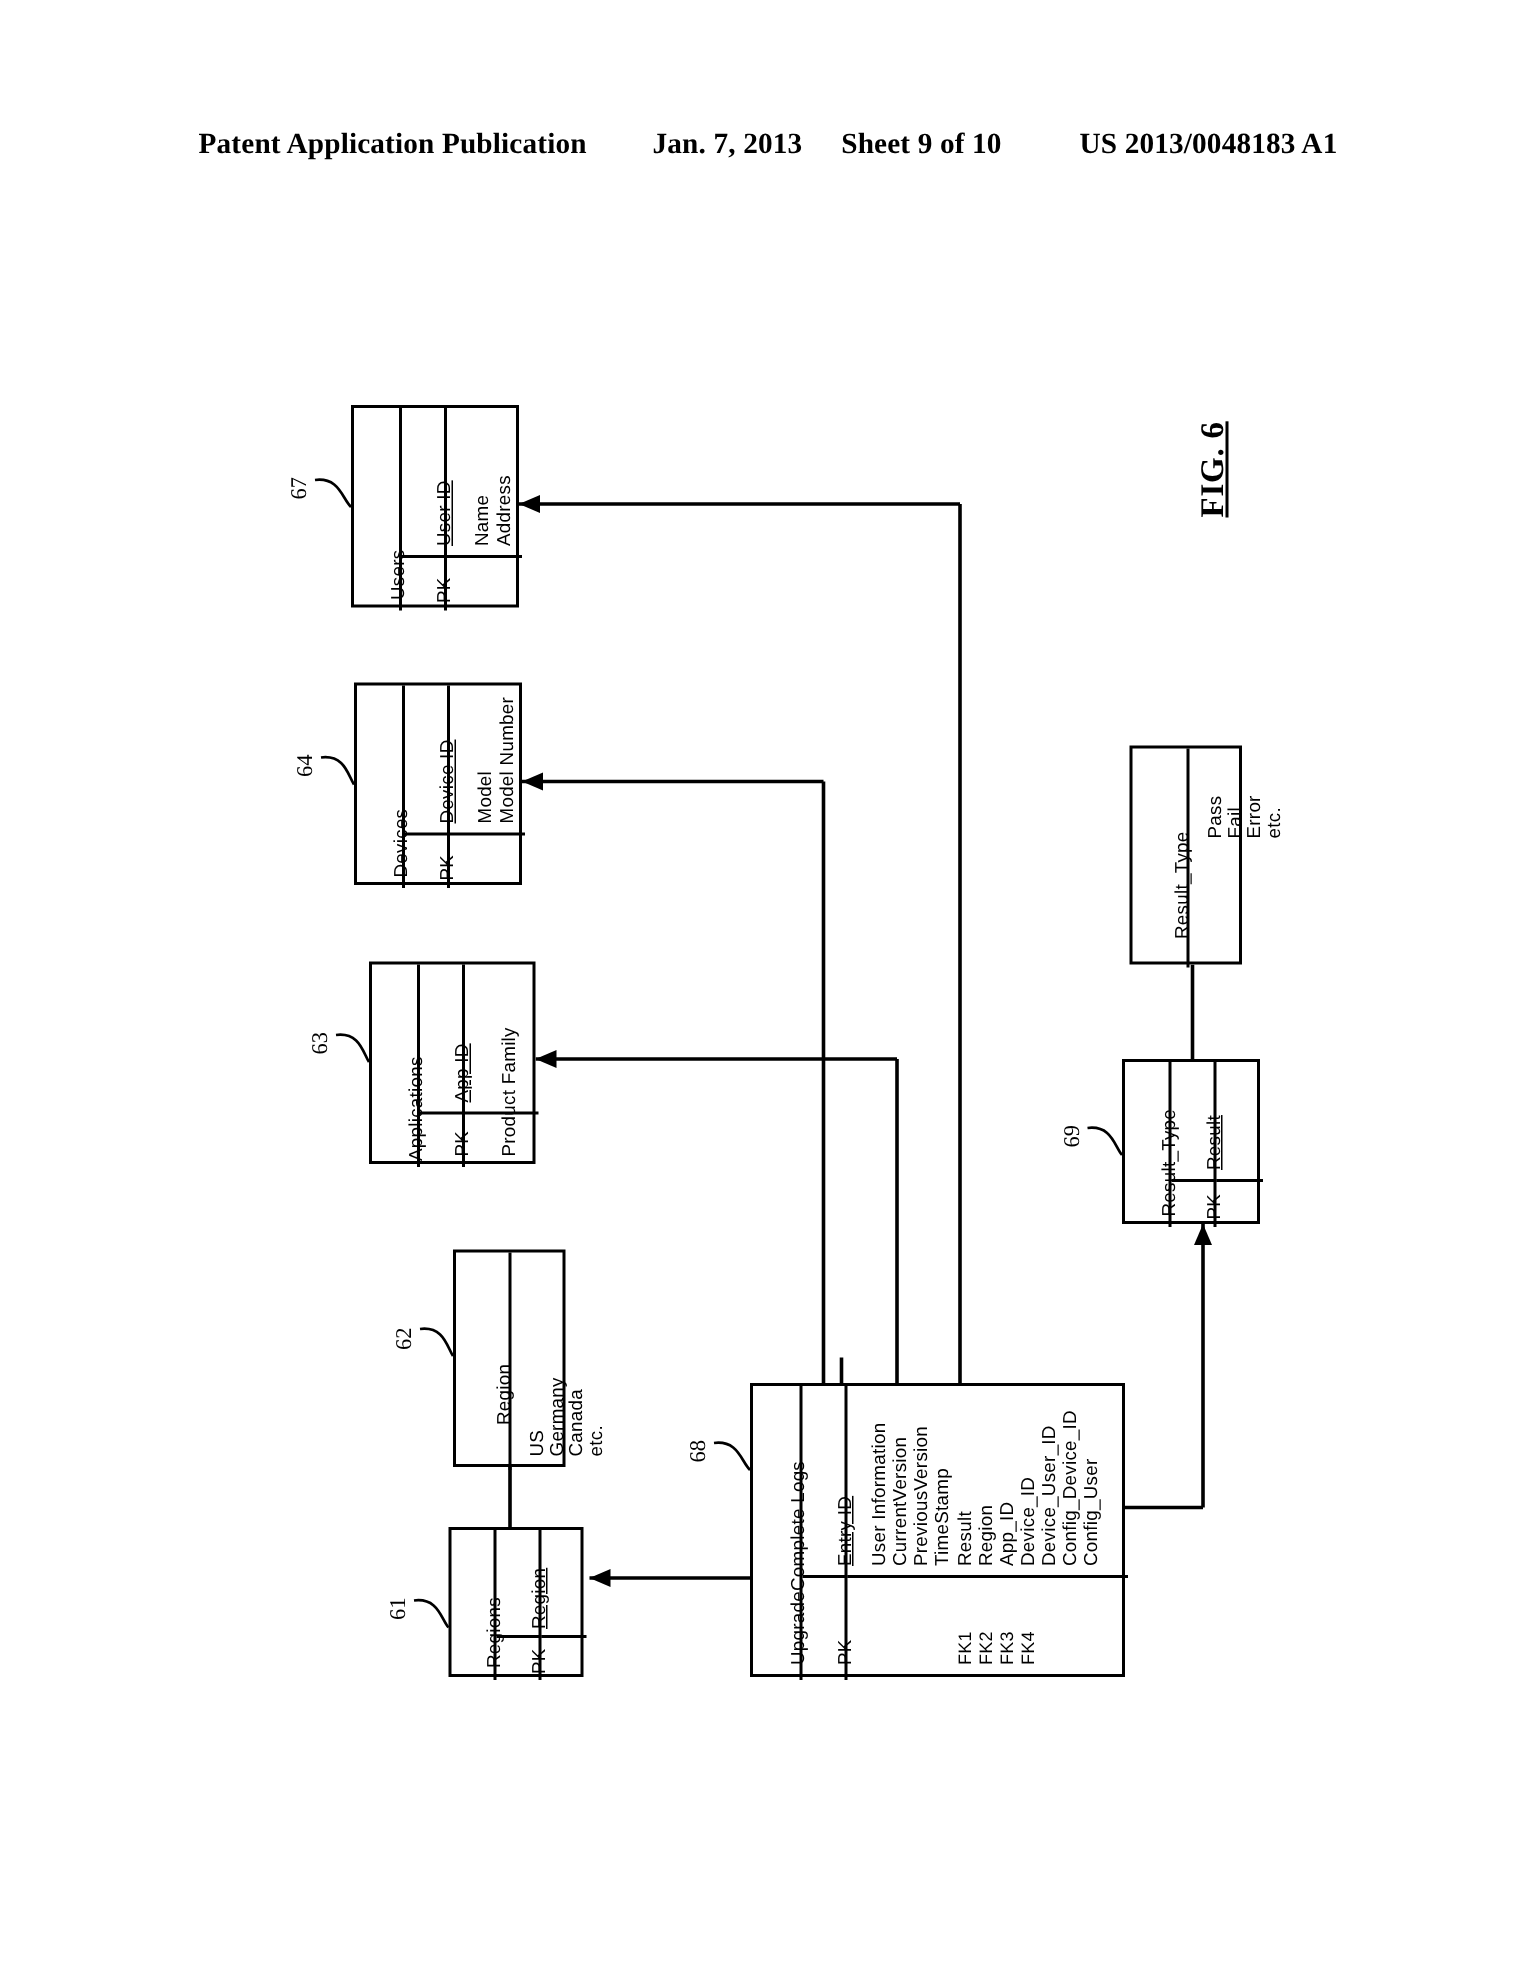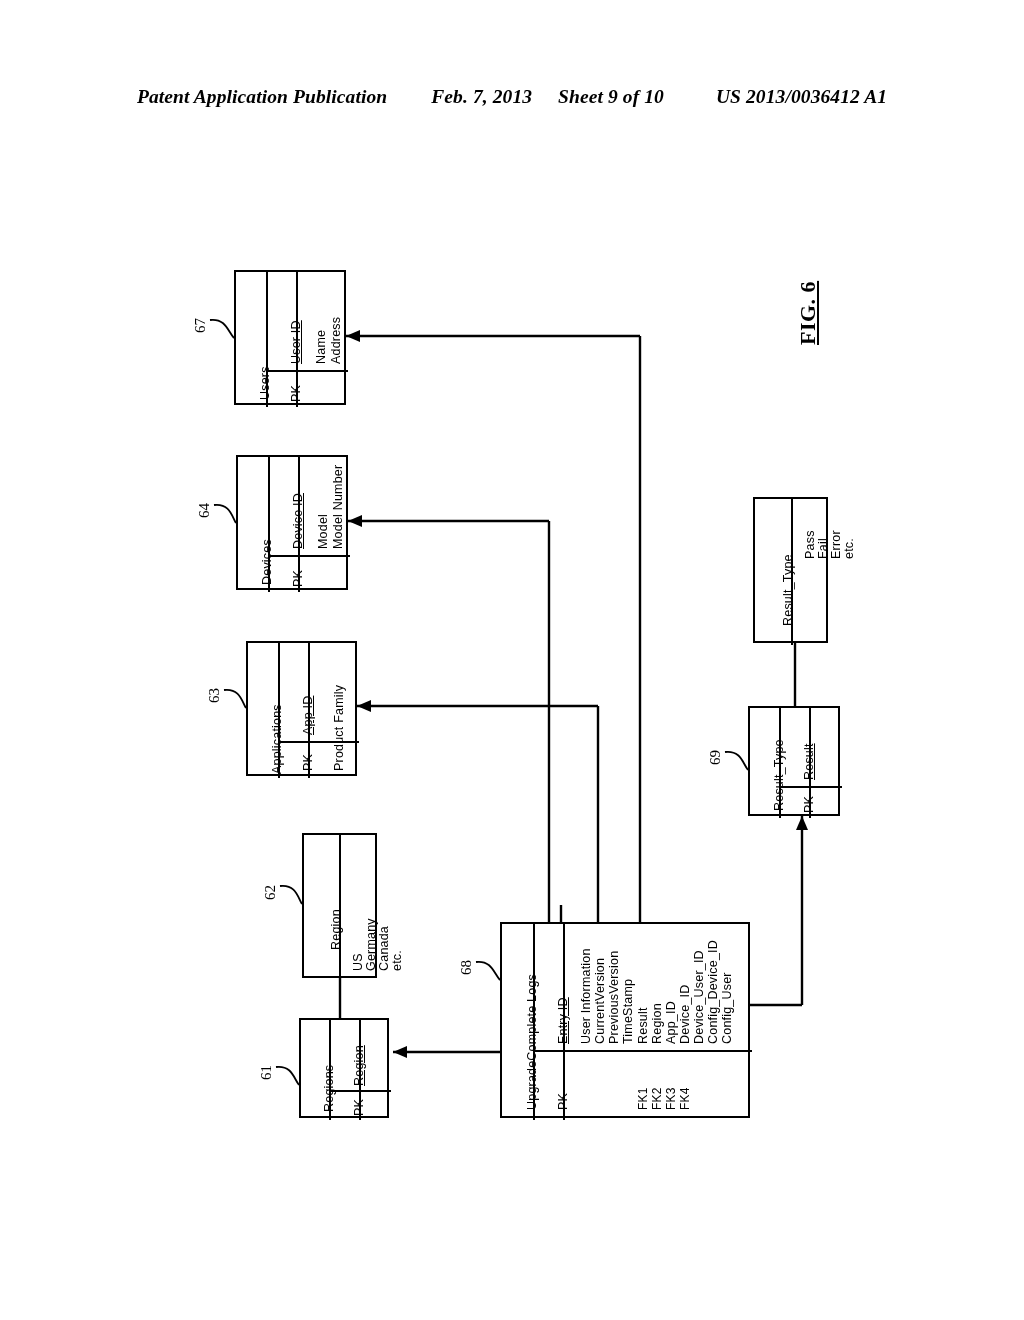--- a/index.html
+++ b/index.html
@@ -22,21 +22,21 @@
     top: 86px;
     left: 0;
     width: 1024px;
     text-align: center;
     font-family: "Liberation Serif", serif;
     font-weight: bold;
     font-size: 19.5px;
     letter-spacing: 0.1px;
     white-space: nowrap;
   }
-  #page-header .seg { display: inline-block; font-style: italic; }
+  #page-header .seg { display: inline-block; }
   #page-header .gap-a { display: inline-block; width: 34px; }
   #page-header .gap-b { display: inline-block; width: 16px; }
   #page-header .gap-c { display: inline-block; width: 42px; }
 
   
   #figure {
     position: absolute;
     left: 0;
     top: 0;
     width: 1024px;
@@ -96,25 +96,25 @@
     pointer-events: none;
   }
   svg.wires line, svg.wires path { stroke: #000; fill: none; }
 </style>
 </head>
 <body>
 
 <div id="page-header">
   <span class="seg">Patent Application Publication</span>
   <span class="gap-a"></span>
-  <span class="seg">Feb. 7, 2013</span>
+  <span class="seg">Jan. 7, 2013</span>
   <span class="gap-b"></span>
   <span class="seg">Sheet 9 of 10</span>
   <span class="gap-c"></span>
-  <span class="seg">US 2013/0036412 A1</span>
+  <span class="seg">US 2013/0048183 A1</span>
 </div>
 
 <div id="figure">
 
   <svg class="wires">
 
     <line x1="346" y1="336" x2="640" y2="336" stroke-width="2.4"></line>
     <line x1="640" y1="336" x2="640" y2="955" stroke-width="2.4"></line>
     <polygon points="346,336 360,330 360,342" fill="#000"></polygon>
 

